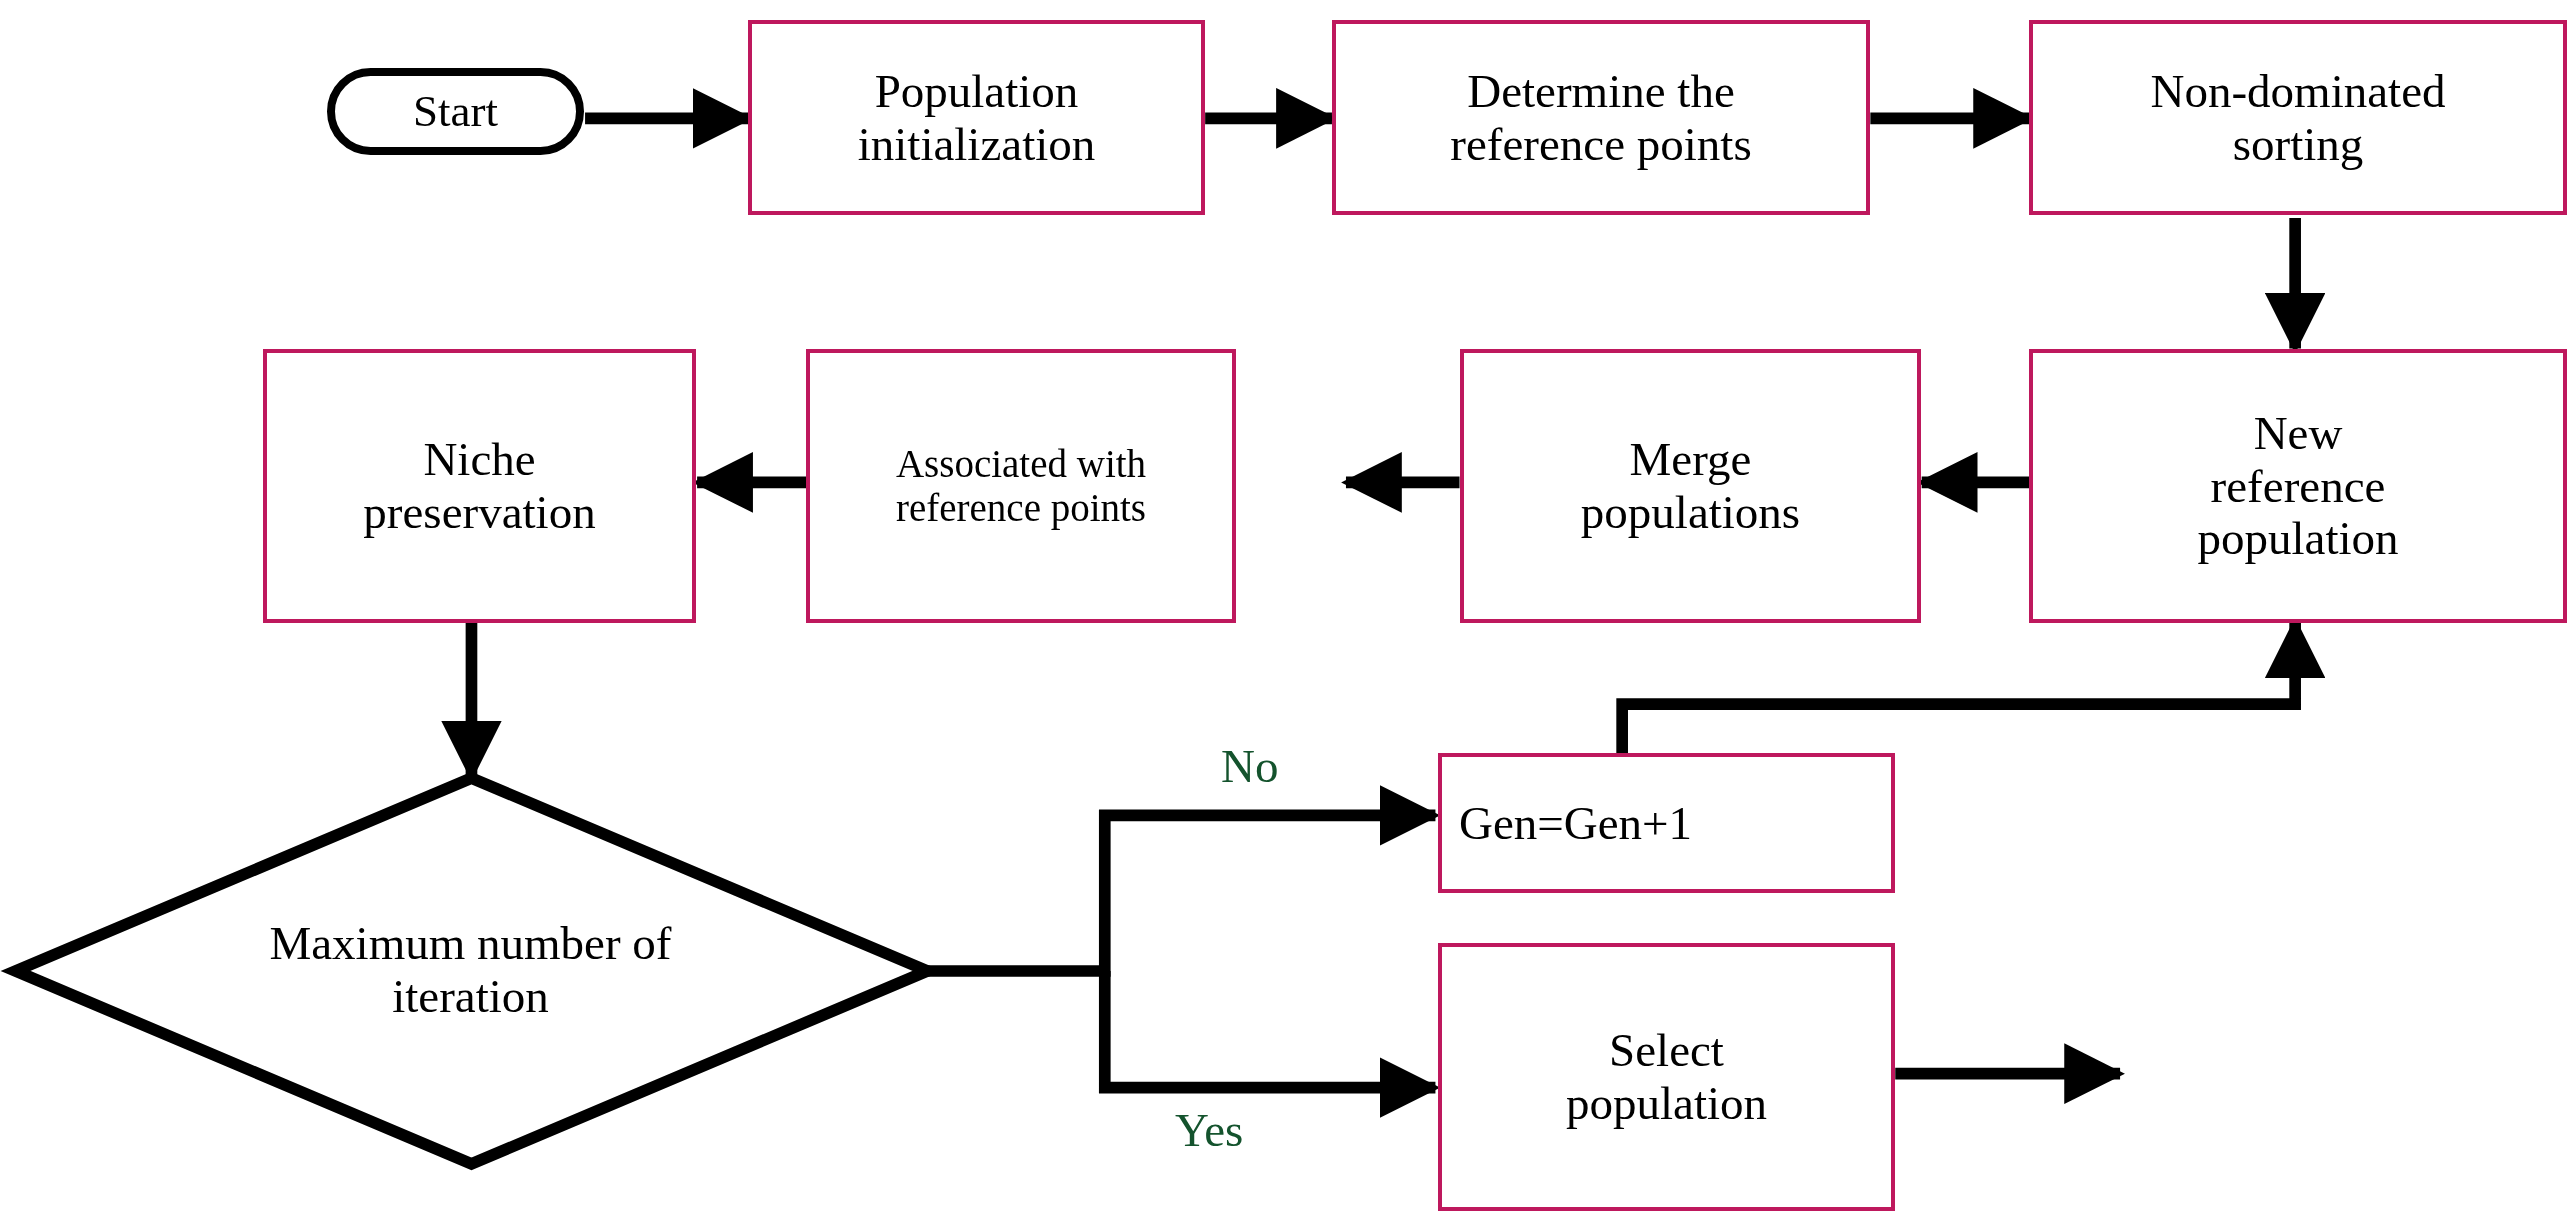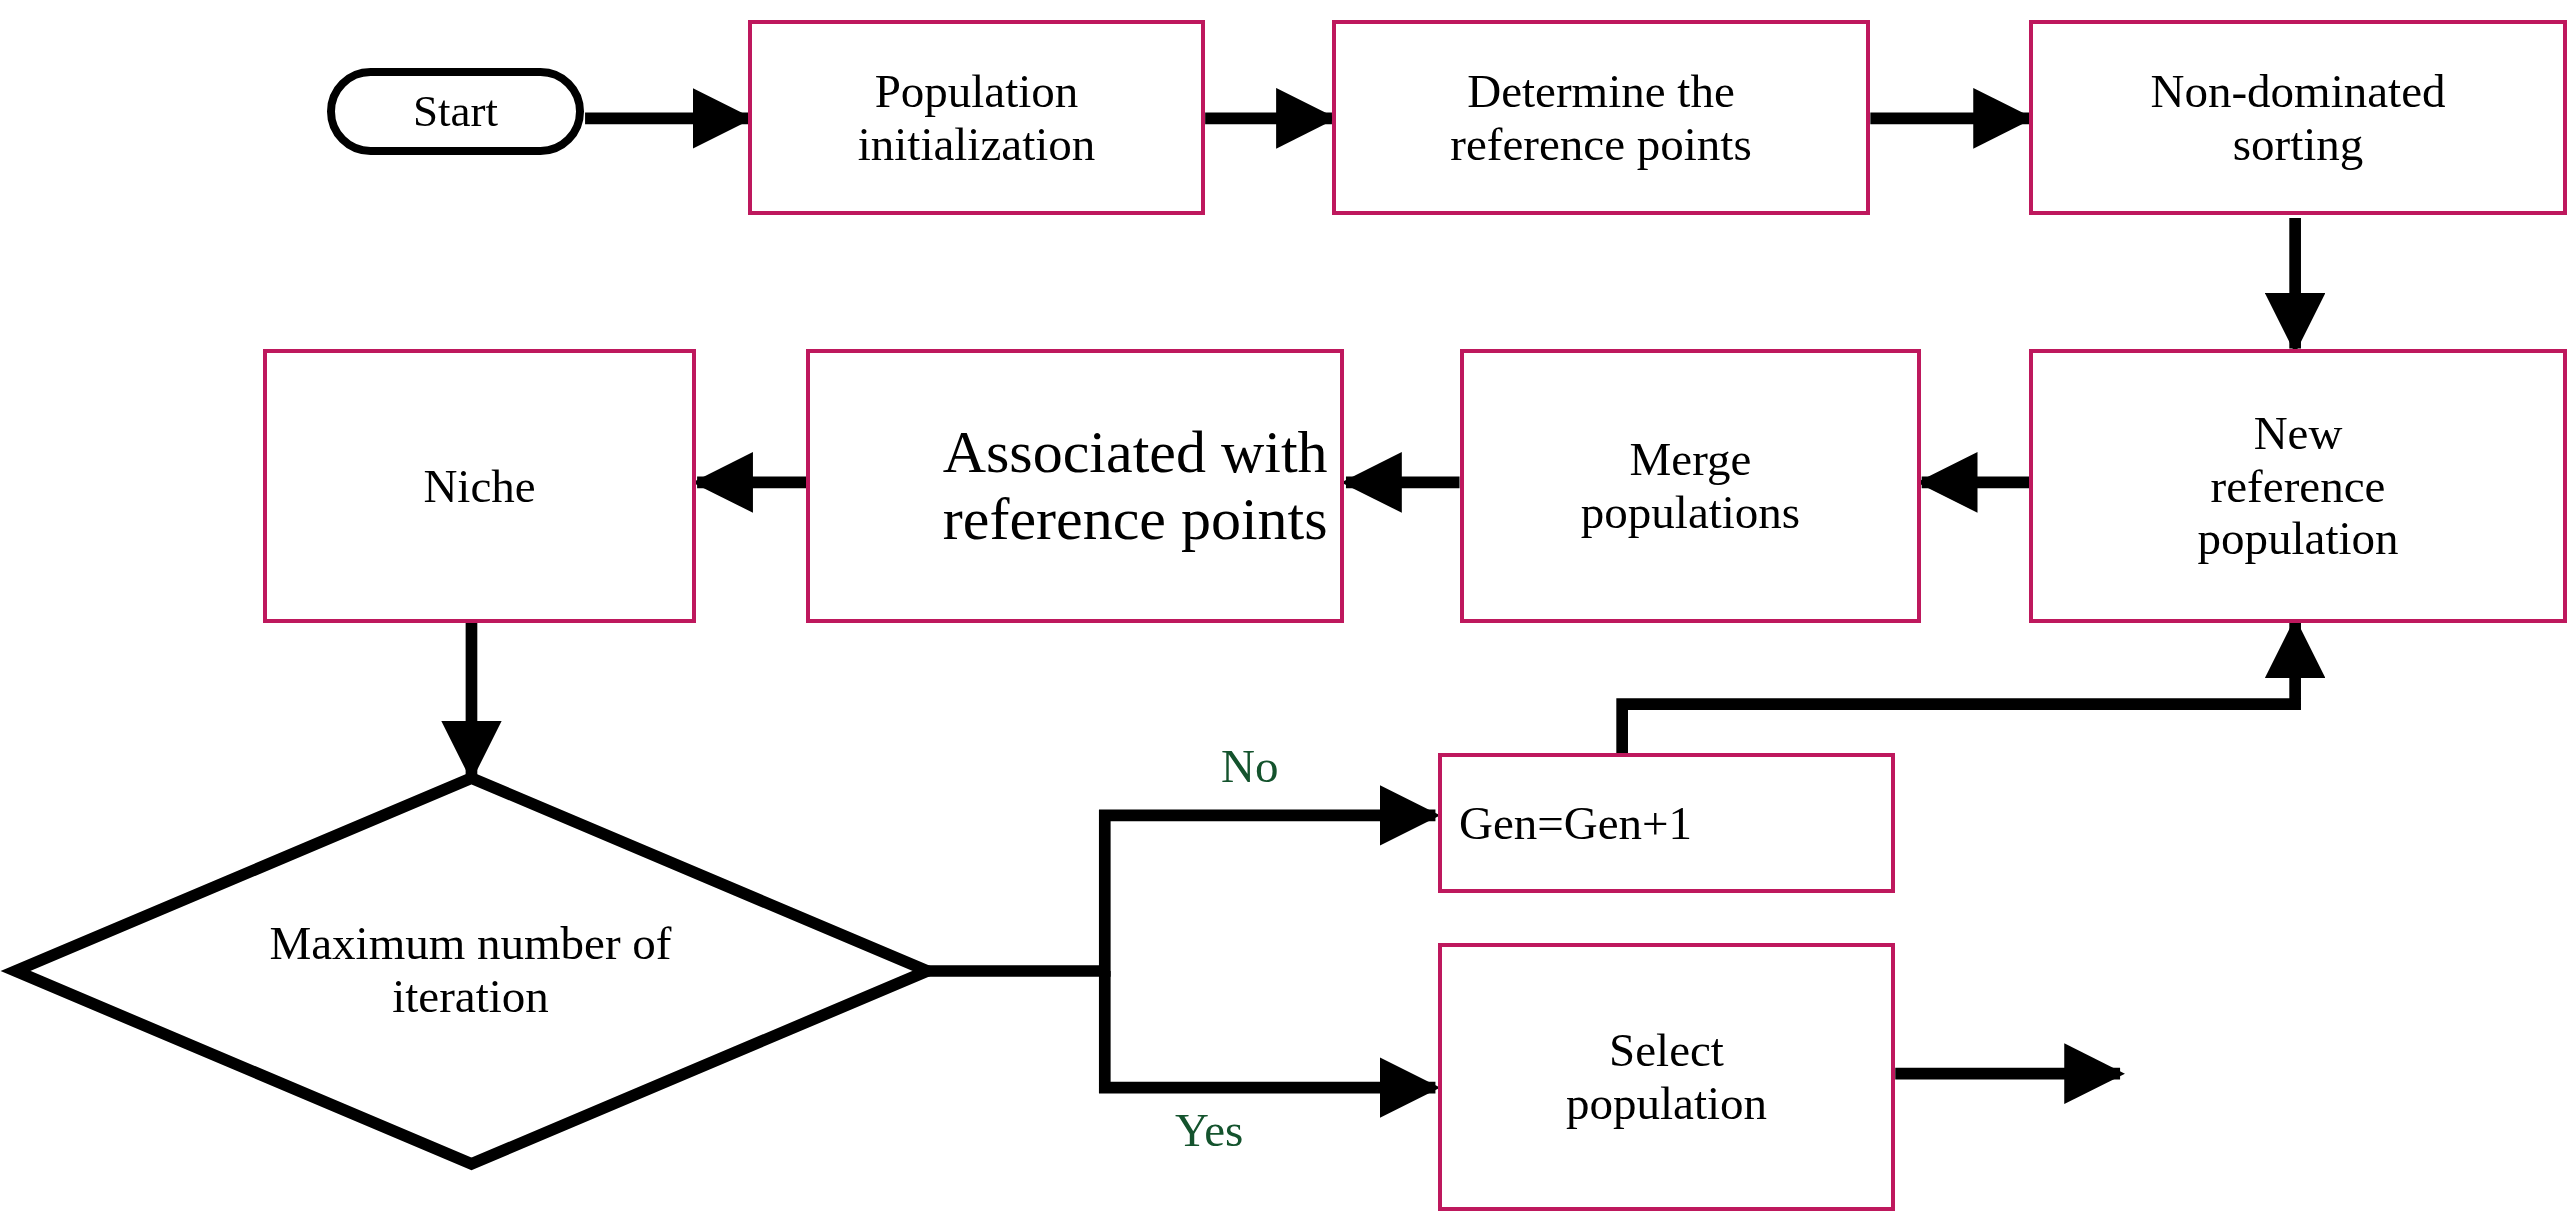--- a/index.html
+++ b/index.html
@@ -87,30 +87,31 @@
     </span>
   </div>
 
   <div class="node boxnode" style="left:1460px;top:349px;width:461px;height:274px;font-size:47px;">
     <span>
       <span>Merge</span>
       <span>populations</span>
     </span>
   </div>
 
-  <div class="node boxnode" style="left:806px;top:349px;width:538px;height:274px;font-size:60px;text-align:right;">
+  <div class="node boxnode" style="left:806px;top:349px;width:430px;height:274px;font-size:39px;">
     <span>
       <span>Associated with</span>
       <span>reference points</span>
     </span>
   </div>
 
   <div class="node boxnode" style="left:263px;top:349px;width:433px;height:274px;font-size:47px;">
     <span>
       <span>Niche</span>
+      <span>preservation</span>
     </span>
   </div>
 
   <svg class="layer" viewBox="0 0 3311 1577" xmlns="http://www.w3.org/2000/svg" style="pointer-events:none;">
     <polygon points="606,1000 1192,1248 606,1496 20,1248" fill="#ffffff" stroke="#000000" stroke-width="15"></polygon>
   </svg>
   <div class="node" style="left:101px;top:867px;width:739px;height:206px;font-size:47px;">
     <span>
       <span>Maximum number of</span>
       <span>iteration</span>

